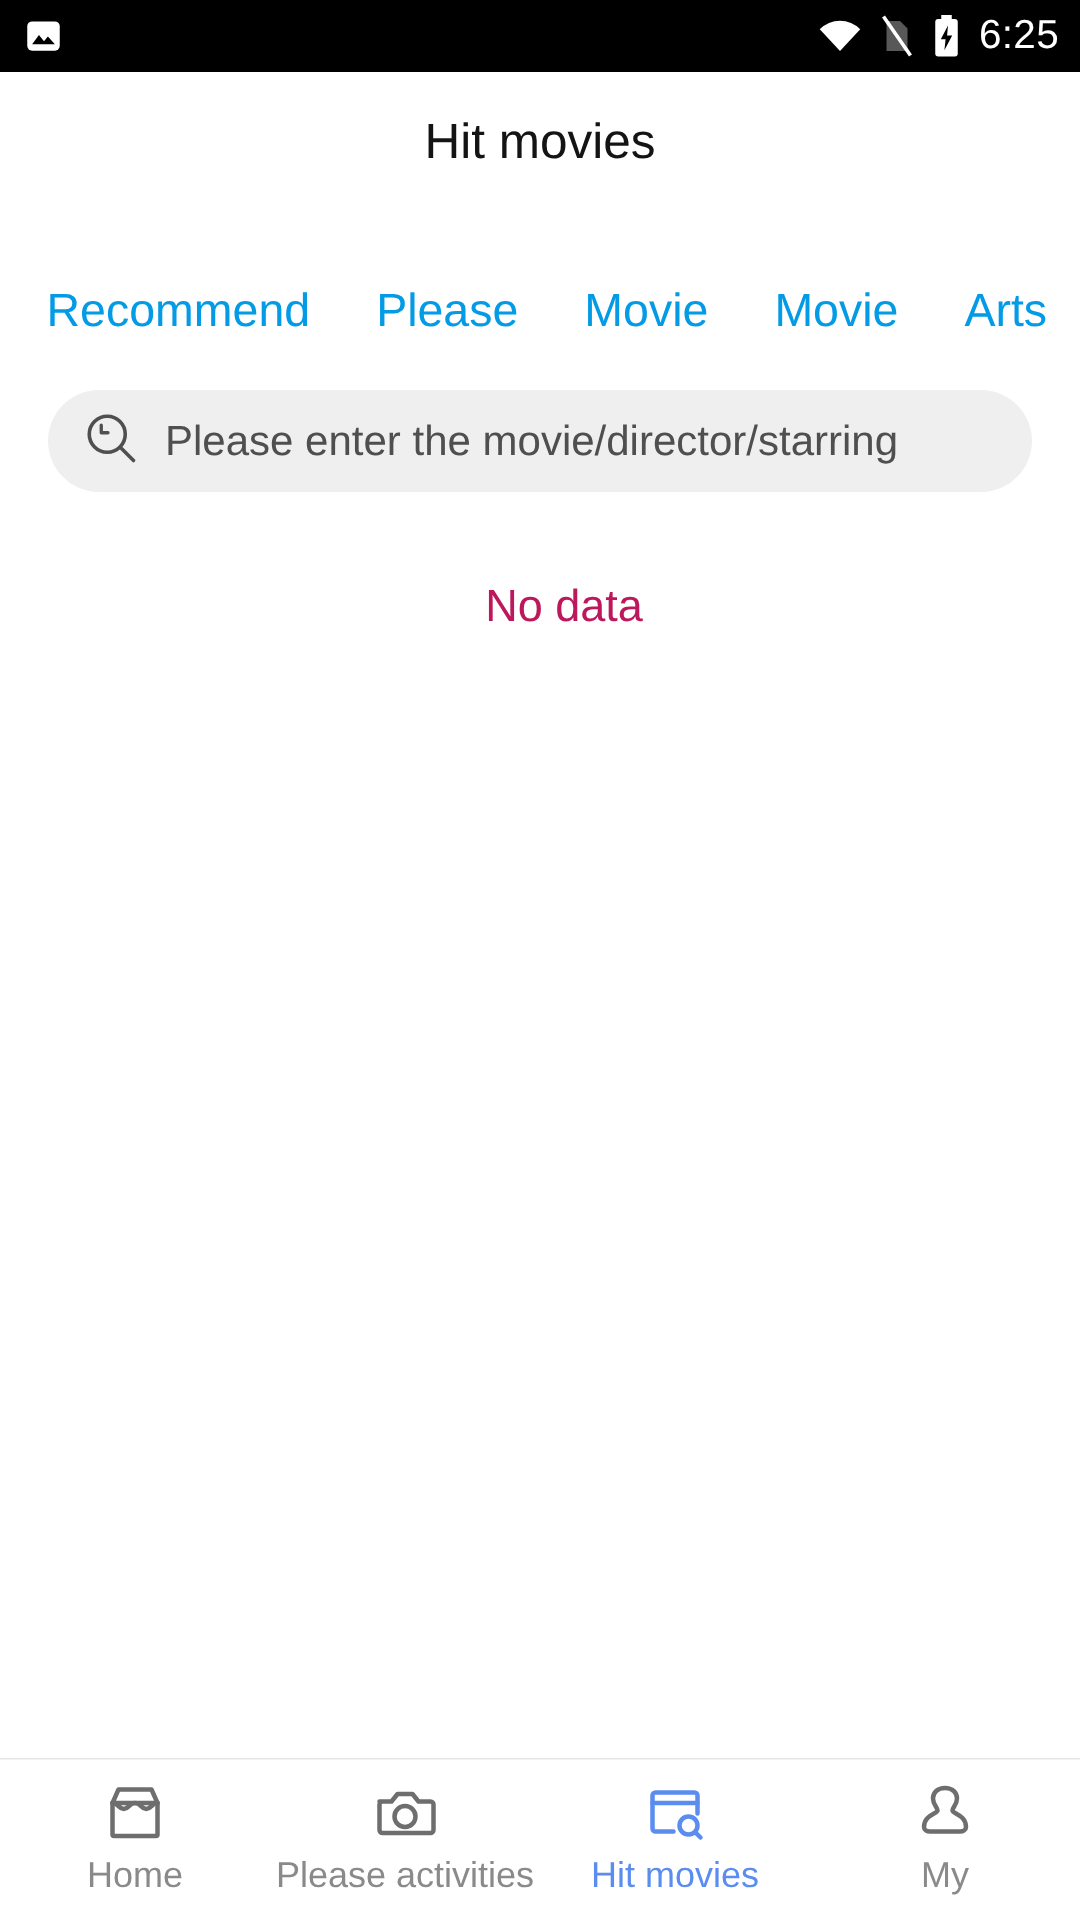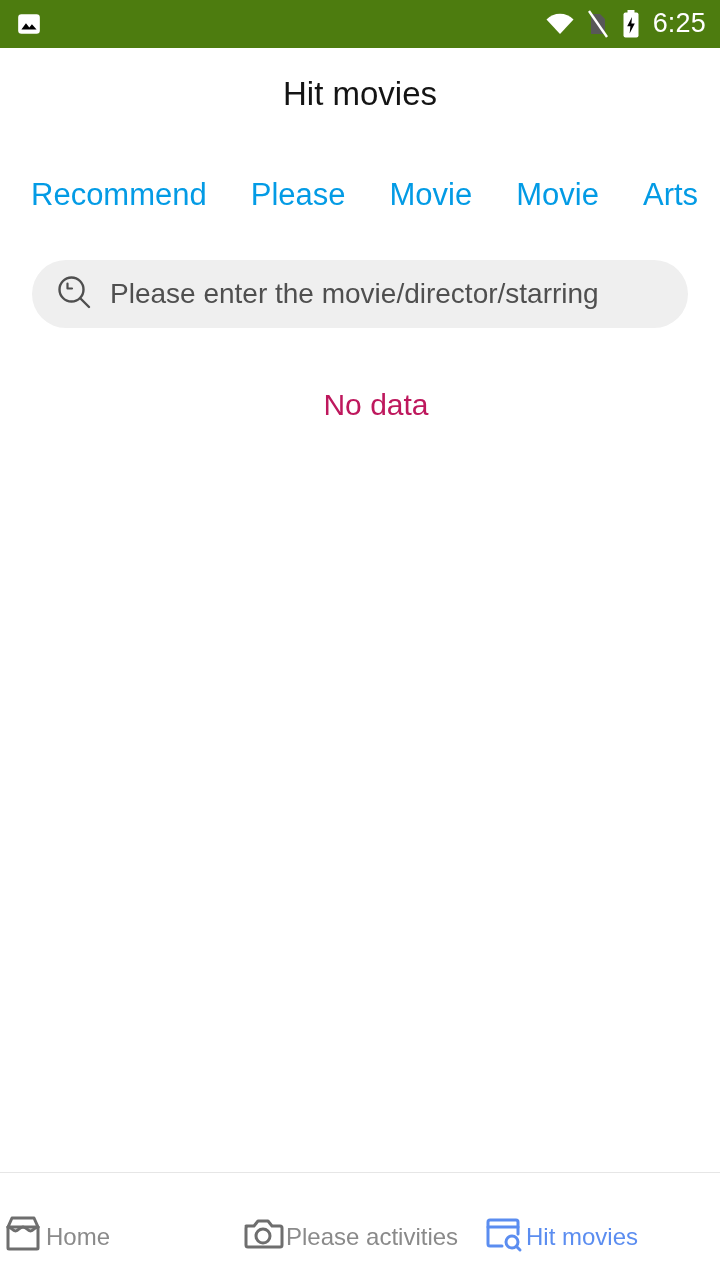--- a/index.html
+++ b/index.html
@@ -10,21 +10,21 @@
     background: #ffffff;
     font-family: "Liberation Sans", sans-serif;
     -webkit-font-smoothing: antialiased;
   }
 
   
   .status-bar {
     position: absolute;
     top: 0; left: 0;
     width: 720px; height: 48px;
-    background: #4d7c0f;
+    background: #000000;
     display: flex;
     align-items: center;
     justify-content: space-between;
     padding: 0 14px 0 16px;
   }
   .status-left { display: flex; align-items: center; gap: 10px; }
   .status-right { display: flex; align-items: center; gap: 12px; }
   .status-time {
     color: #ffffff;
     font-size: 27px;
@@ -43,21 +43,21 @@
     align-items: center;
     justify-content: center;
     color: #141414;
     font-size: 33px;
     font-weight: 400;
   }
 
   
   .tab-strip {
     position: absolute;
-    top: 158px; left: 0;
+    top: 170px; left: 0;
     width: 720px; height: 72px;
     display: flex;
     align-items: center;
     overflow-x: hidden;
     white-space: nowrap;
   }
   .tab-item {
     flex: 0 0 auto;
     color: #039be5;
     font-size: 31px;
@@ -139,20 +139,21 @@
     width: 720px; height: 108px;
     background: #ffffff;
     border-top: 1px solid #e6e6e6;
     display: flex;
     align-items: flex-start;
   }
   .nav-item {
     flex: 1 1 0;
     height: 100%;
     display: flex;
+    flex-direction: column;
     align-items: center;
     justify-content: flex-start;
     padding-top: 12px;
     cursor: pointer;
     position: relative;
   }
   .nav-icon { height: 46px; display: flex; align-items: center; justify-content: center; }
   .nav-label {
     margin-top: 8px;
     font-size: 24px;
@@ -275,14 +276,24 @@
           <path d="M38 24 v-12 a2 2 0 0 0 -2 -2 h-26 a2 2 0 0 0 -2 2 v22 a2 2 0 0 0 2 2 h12"></path>
           <path d="M8 17 h30"></path>
           <circle cx="32" cy="32" r="6"></circle>
           <path d="M36.5 36.5 L40 40"></path>
         </g>
       </svg>
     </span>
     <span class="nav-label">Hit movies</span>
   </div>
 
+  <div class="nav-item">
+    <span class="nav-icon">
+      <svg width="46" height="46" viewBox="0 0 46 46">
+        <g fill="none" stroke="#6e6e6e" stroke-width="3" stroke-linejoin="round" stroke-linecap="round">
+          <path d="M23 7 c-5 0 -8 3 -8 7 c0 4 3 6 3 8 c0 2 -9 3 -9 11 c0 2 2 3 4 3 h20 c2 0 4 -1 4 -3 c0 -8 -9 -9 -9 -11 c0 -2 3 -4 3 -8 c0 -4 -3 -7 -8 -7z"></path>
+        </g>
+      </svg>
+    </span>
+    <span class="nav-label">My</span>
+  </div>
 
 </div>
 
 </body></html>

